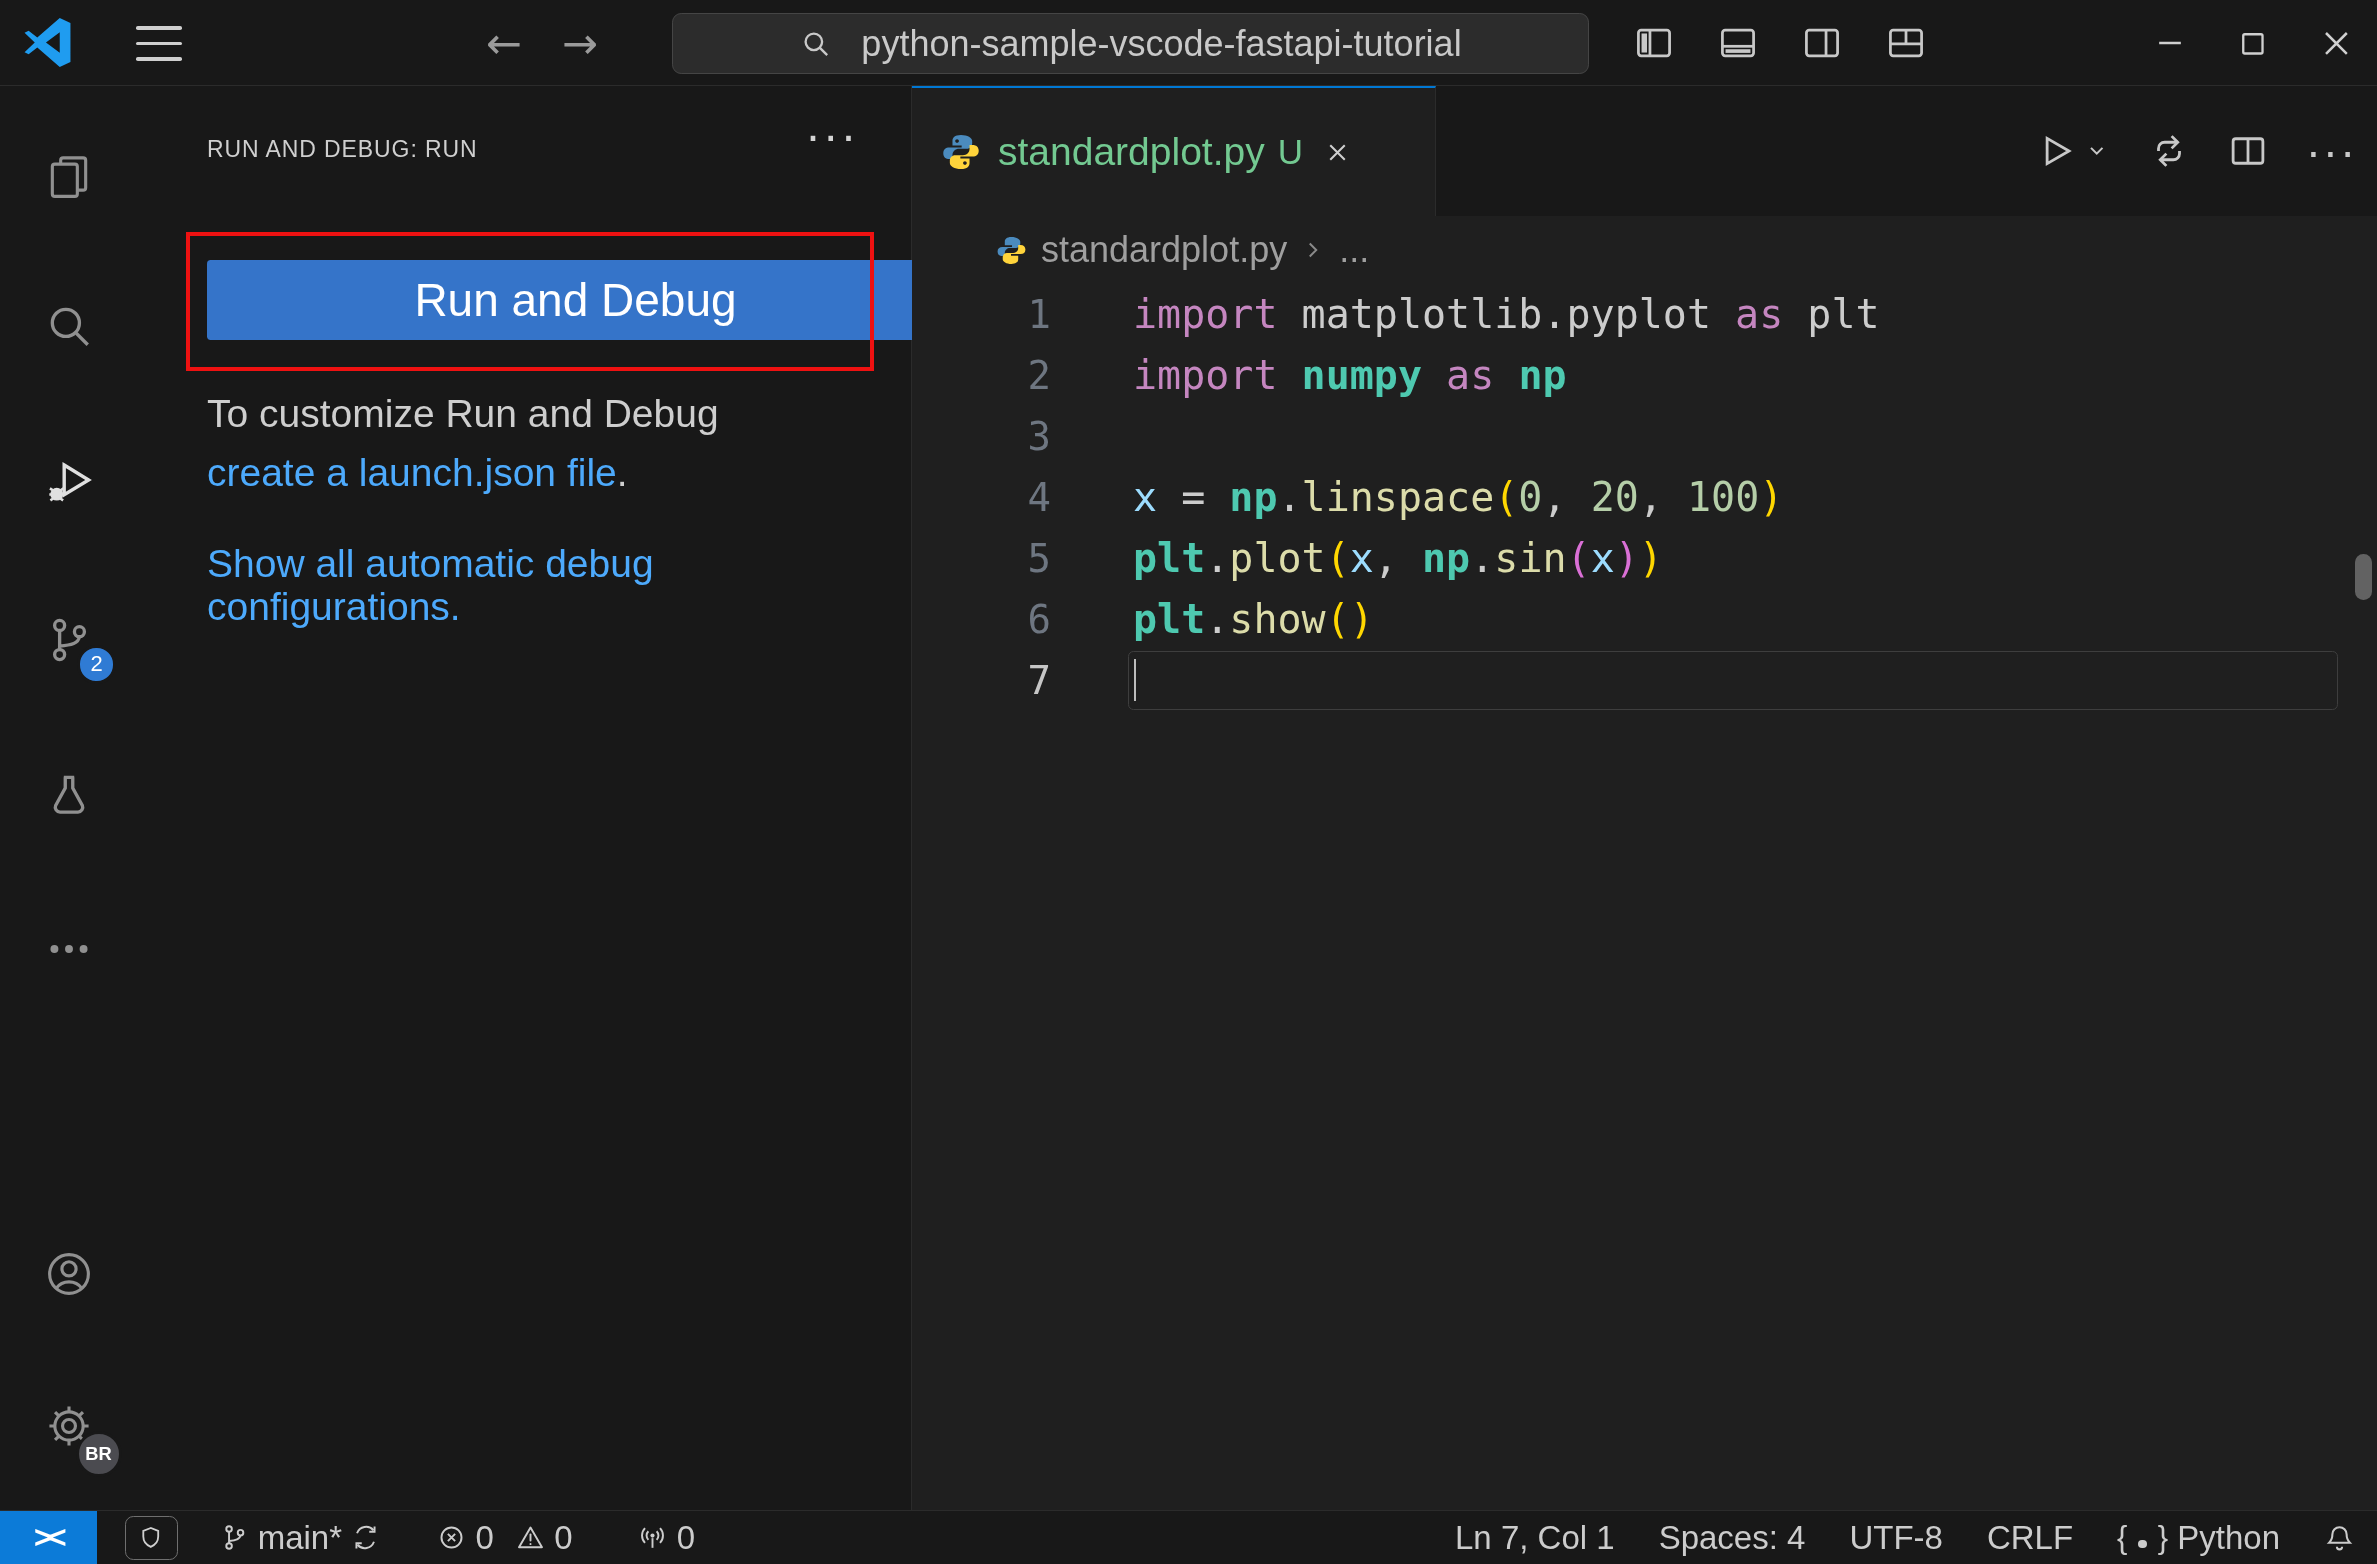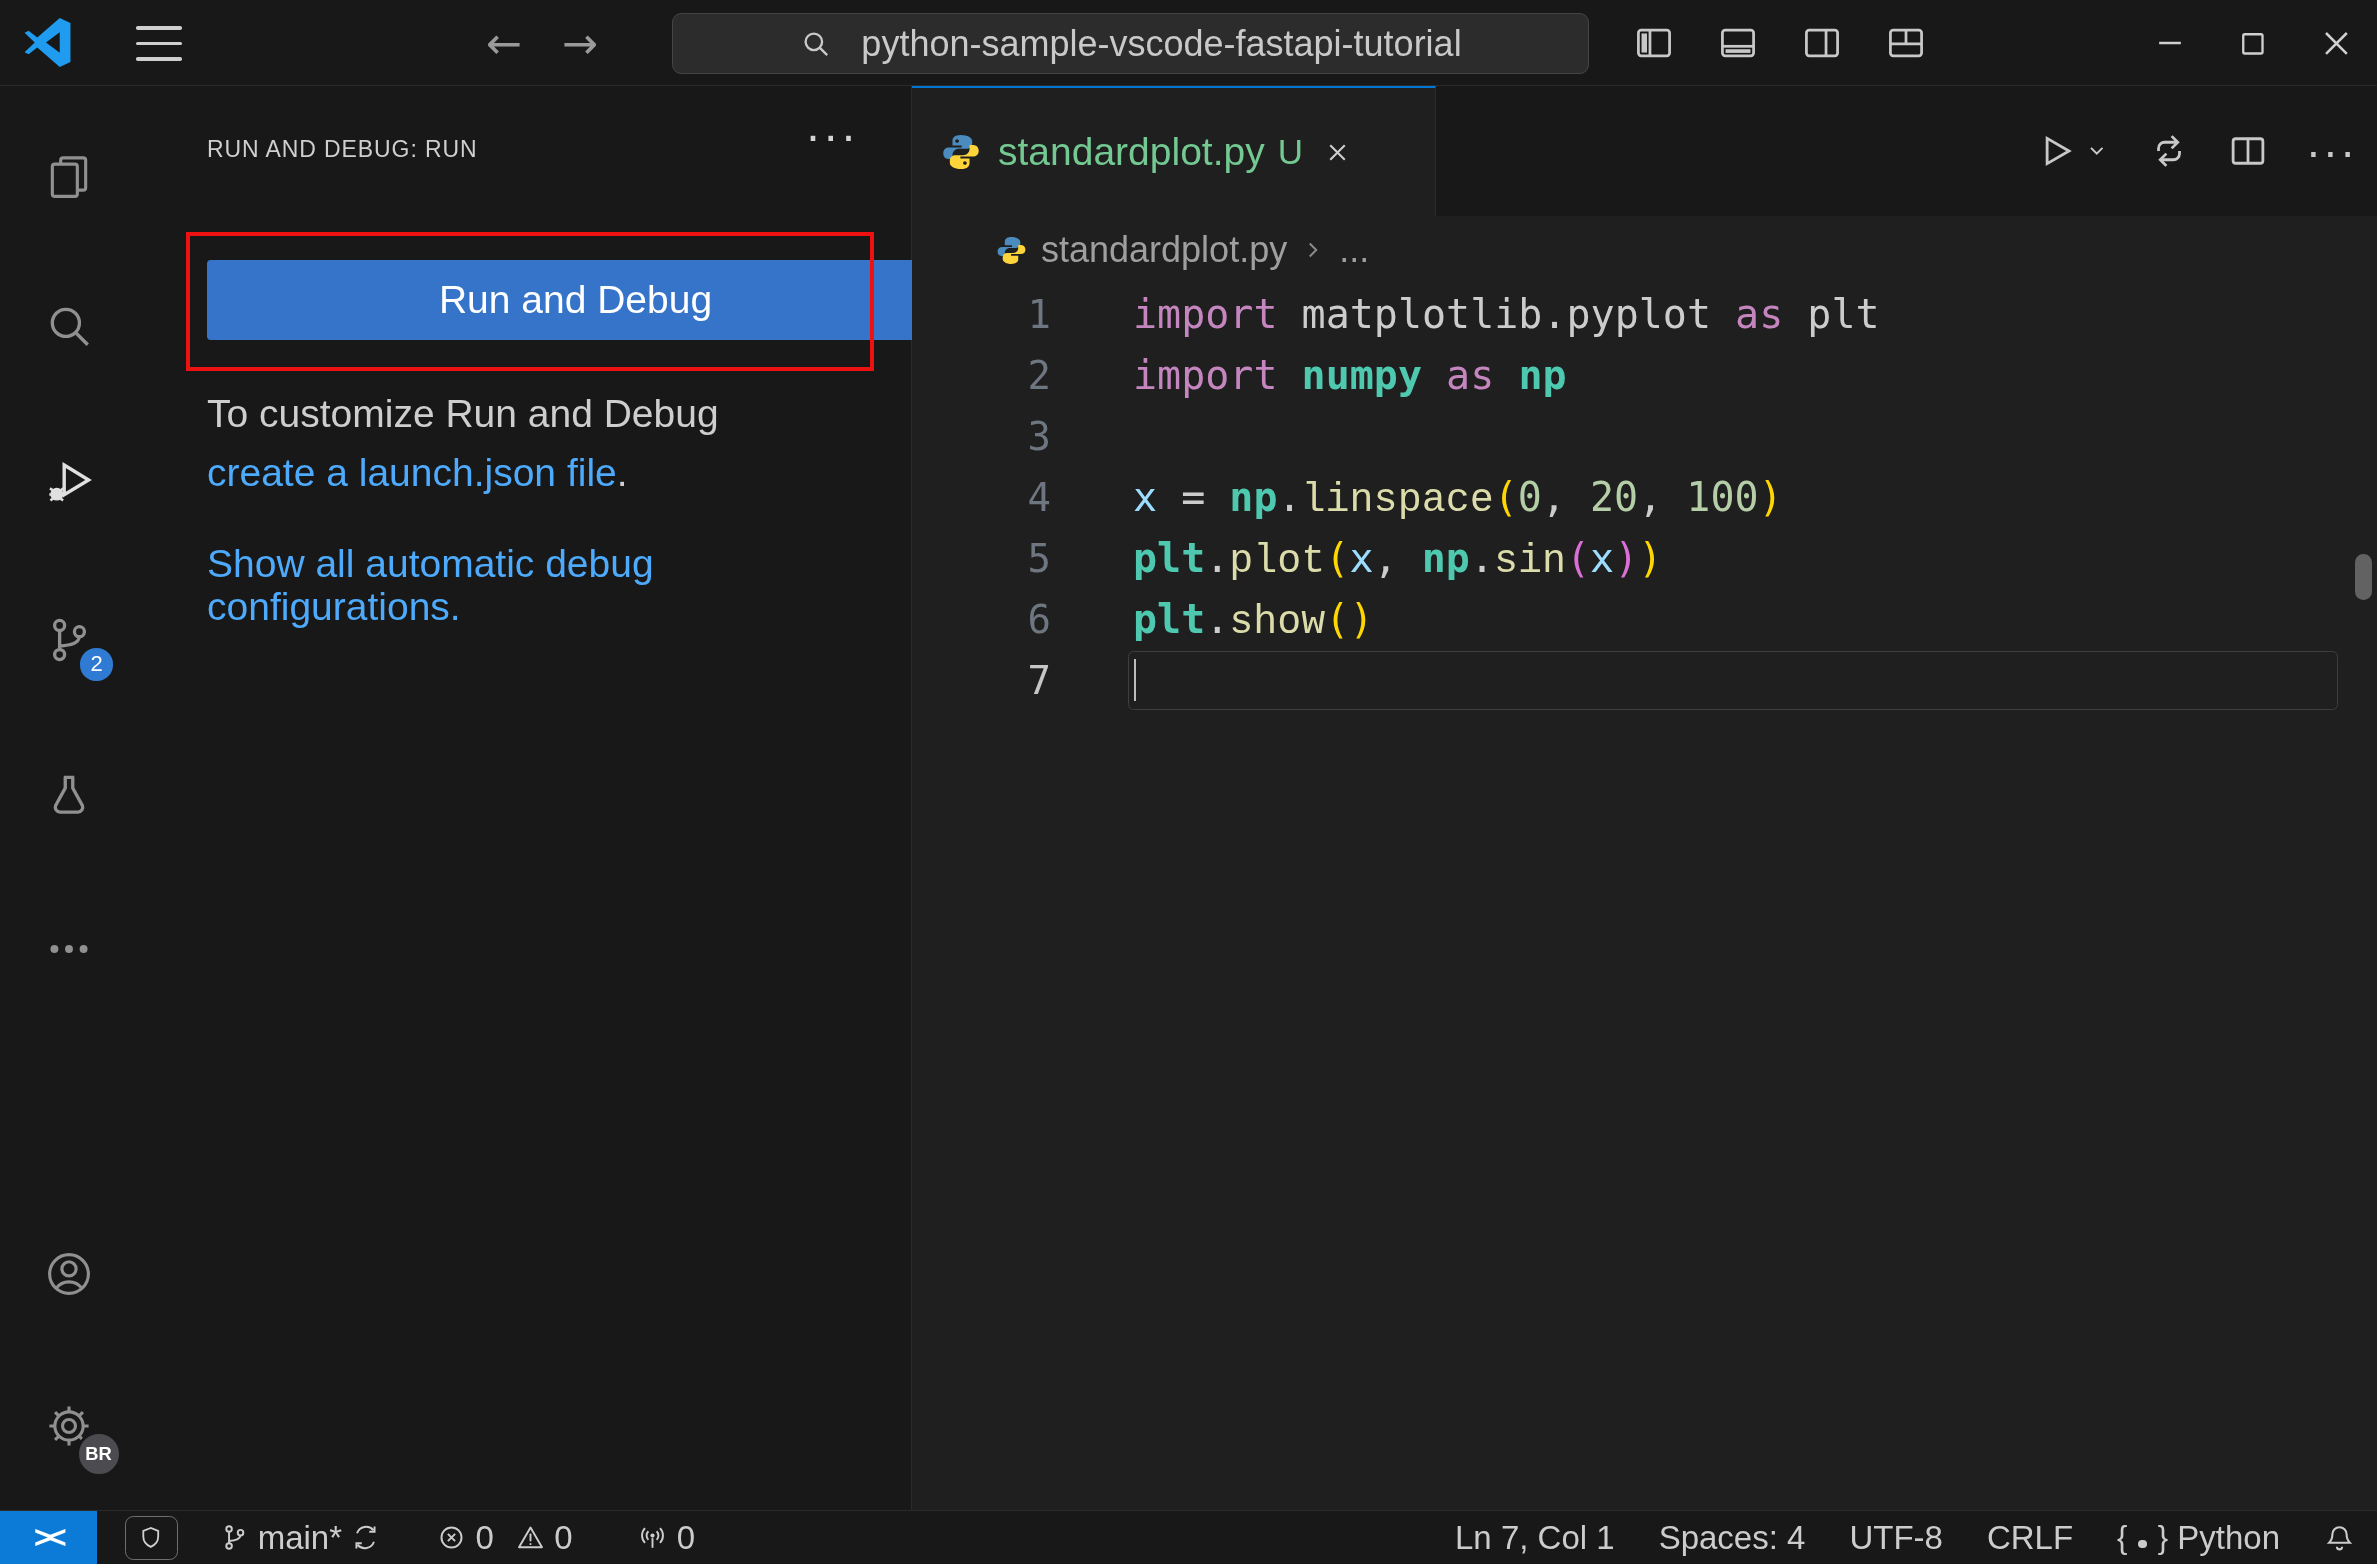--- a/index.html
+++ b/index.html
@@ -27,21 +27,21 @@
   .activitybar { position:relative; width:138px; background:var(--chrome,#181818); flex:none; }
   .ab-item { position:absolute; left:0; width:138px; height:103px; display:flex; align-items:center; justify-content:center; color:#909090; }
   .ab-item.active { color:#e0e0e0; }
   .ab-badge { position:absolute; right:22px; bottom:7.3px; min-width:39px; height:39px; border-radius:19px; background:var(--badge,#2f7bd4); border:3.7px solid var(--chrome,#181818); color:#fff; font-size:22px; display:flex; align-items:center; justify-content:center; }
   .ab-badge.profile { background:#4b4b50; font-size:18.3px; font-weight:bold; width:46px; height:46px; border-radius:23px; right:16.5px; bottom:0; }
 
   
   .sidebar { position:relative; width:774px; background:var(--chrome,#181818); border-right:0.9px solid var(--border,#2b2b2b); flex:none; }
   .sb-title { position:absolute; left:69px; top:50px; font-size:23px; letter-spacing:0.9px; color:#cfcfcf; white-space:nowrap; }
   .sb-more { position:absolute; left:667px; top:26px; font-size:48px; line-height:48px; color:#d4d4d4; letter-spacing:1.8px; }
-  .run-btn { position:absolute; left:69px; top:174px; width:737px; height:80px; background:var(--button,#3574c9); color:#ffffff; font-size:39px; border-radius:3.7px; display:flex; align-items:center; justify-content:center; }
+  .run-btn { position:absolute; left:69px; top:174px; width:737px; height:80px; background:var(--button,#3574c9); color:#ffffff; font-size:46px; border-radius:3.7px; display:flex; align-items:center; justify-content:center; }
   .red-box { position:absolute; left:48px; top:146px; width:688px; height:139px; border:4.6px solid var(--highlight_red,#ee1111); pointer-events:none; z-index:5; }
   .sb-p1 { position:absolute; left:69px; top:298px; width:568px; font-size:39px; line-height:59px; color:#cecece; }
   .sb-p2 { position:absolute; left:69px; top:456px; width:568px; font-size:39px; line-height:43px; }
   .link { color:var(--link,#4daafc); text-decoration:none; cursor:pointer; }
 
   
   .editor { position:relative; flex:1; background:var(--editor,#1f1f1f); overflow:hidden; }
   .tabbar { position:relative; height:130px; background:var(--chrome,#181818); display:flex; }
   .tab { width:524px; height:130px; background:var(--editor,#1f1f1f); border-top:2.8px solid var(--accent,#0078d4); border-right:0.9px solid var(--border,#2b2b2b); display:flex; align-items:center; padding-left:27.5px; }
   .tab-label { margin-left:16.5px; font-size:39px; color:var(--untracked_green,#73c991); }
@@ -54,21 +54,21 @@
 
   
   .code-area { font-family:"DejaVu Sans Mono", monospace; font-size:40px; }
   .code-line { position:relative; display:flex; height:61px; line-height:61px; }
   .ln { flex:0 0 139px; text-align:right; color:var(--line_number,#6e7681); font-size:39px; }
   .code-text { padding-left:82px; white-space:pre; }
   .code-line.current .ln { color:#c6c6c6; }
   .current-line-box { position:absolute; left:216px; right:39px; top:0.9px; bottom:0.9px; border:1.8px solid #3e3e3e; border-radius:5.5px; }
   .cursor { position:absolute; left:4.6px; top:7.3px; width:2.8px; height:42px; background:#bdbdbd; }
   .tk-kw { color:var(--tok_kw,#C586C0); } .tk-mod { color:var(--tok_mod,#4EC9B0);font-weight:bold; }
-  .tk-fn { color:var(--tok_fn,#DCDCAA);font-family:Liberation Mono, monospace; } .tk-var { color:var(--tok_var,#9CDCFE); }
+  .tk-fn { color:var(--tok_fn,#DCDCAA); } .tk-var { color:var(--tok_var,#9CDCFE); }
   .tk-num { color:var(--tok_num,#B5CEA8); } .tk-fg { color:var(--fg,#cccccc); }
   .tk-b1 { color:var(--tok_b1,#FFD700); } .tk-b2 { color:var(--tok_b2,#DA70D6); }
   .overview-marker { position:absolute; right:5.5px; top:468px; width:16.5px; height:46px; border-radius:8.3px; background:rgba(180,180,180,0.45); }
 
   
   .statusbar { position:relative; height:54px; background:var(--chrome,#181818); border-top:0.9px solid var(--border,#2b2b2b); display:flex; align-items:center; font-size:33px; color:#cccccc; }
   .sb-remote { width:97px; height:100%; background:var(--remote,#0c7bd8); color:#fff; display:flex; align-items:center; justify-content:center; font-size:31px; font-weight:bold; letter-spacing:-3.7px; }
   .sb-shield { margin-left:27.5px; width:53px; height:44px; border:1.8px solid #6f6f6f; border-radius:8.3px; display:flex; align-items:center; justify-content:center; color:#d0d0d0; }
   .sb-item { display:flex; align-items:center; gap:9.2px; white-space:nowrap; }
   .sb-branch { margin-left:42px; } .sb-problems { margin-left:57px; } .sb-ports { margin-left:64px; }

